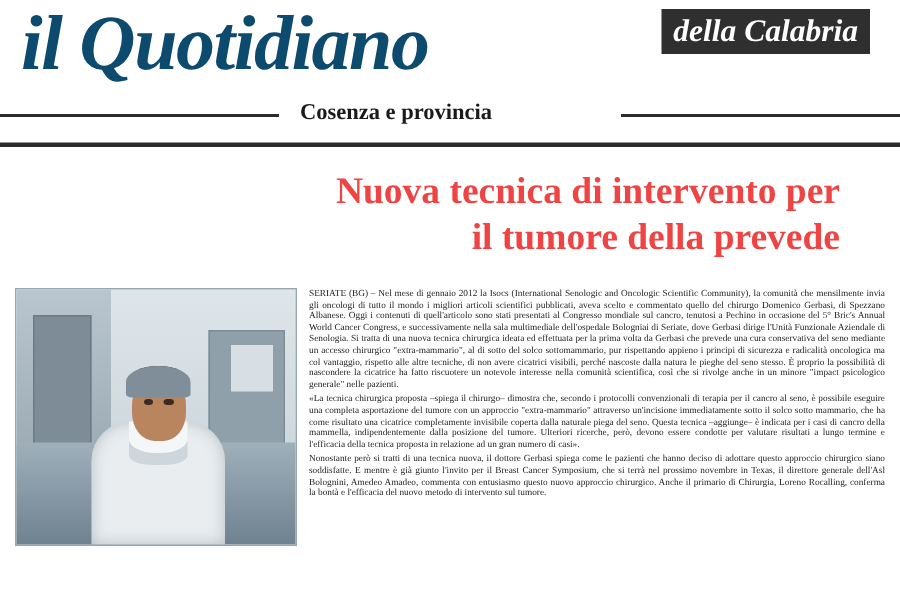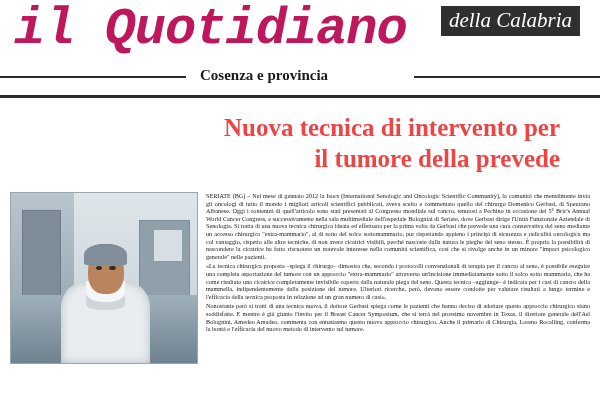--- a/index.html
+++ b/index.html
@@ -25,43 +25,43 @@
     overflow: hidden;
   }
   .masthead-inner {
     position: absolute;
     left: 14px;
     top: 2px;
     right: 14px;
     bottom: 0;
   }
   .paper-name {
-    font-family: Liberation Mono, monospace;
+    font-family: Liberation Serif, serif;
     font-weight: bold;
     font-style: italic;
     font-size: 52px;
     line-height: 56px;
     letter-spacing: -1px;
-    color: #be185d;
+    color: #0c4a6e;
     white-space: nowrap;
     margin: 0;
     padding: 0;
   }
   .paper-name .art {
     font-size: 52px;
   }
   .kicker-box {
     position: absolute;
     right: 6px;
     top: 4px;
     background: #2f2f2f;
     color: #ffffff;
     font-family: "Liberation Serif", serif;
     font-style: italic;
-    font-weight: normal;
+    font-weight: bold;
     font-size: 21px;
     line-height: 26px;
     padding: 1px 8px 3px 8px;
     white-space: nowrap;
   }
   .edition-wrap {
     position: absolute;
     left: 0;
     right: 0;
     top: 62px;

